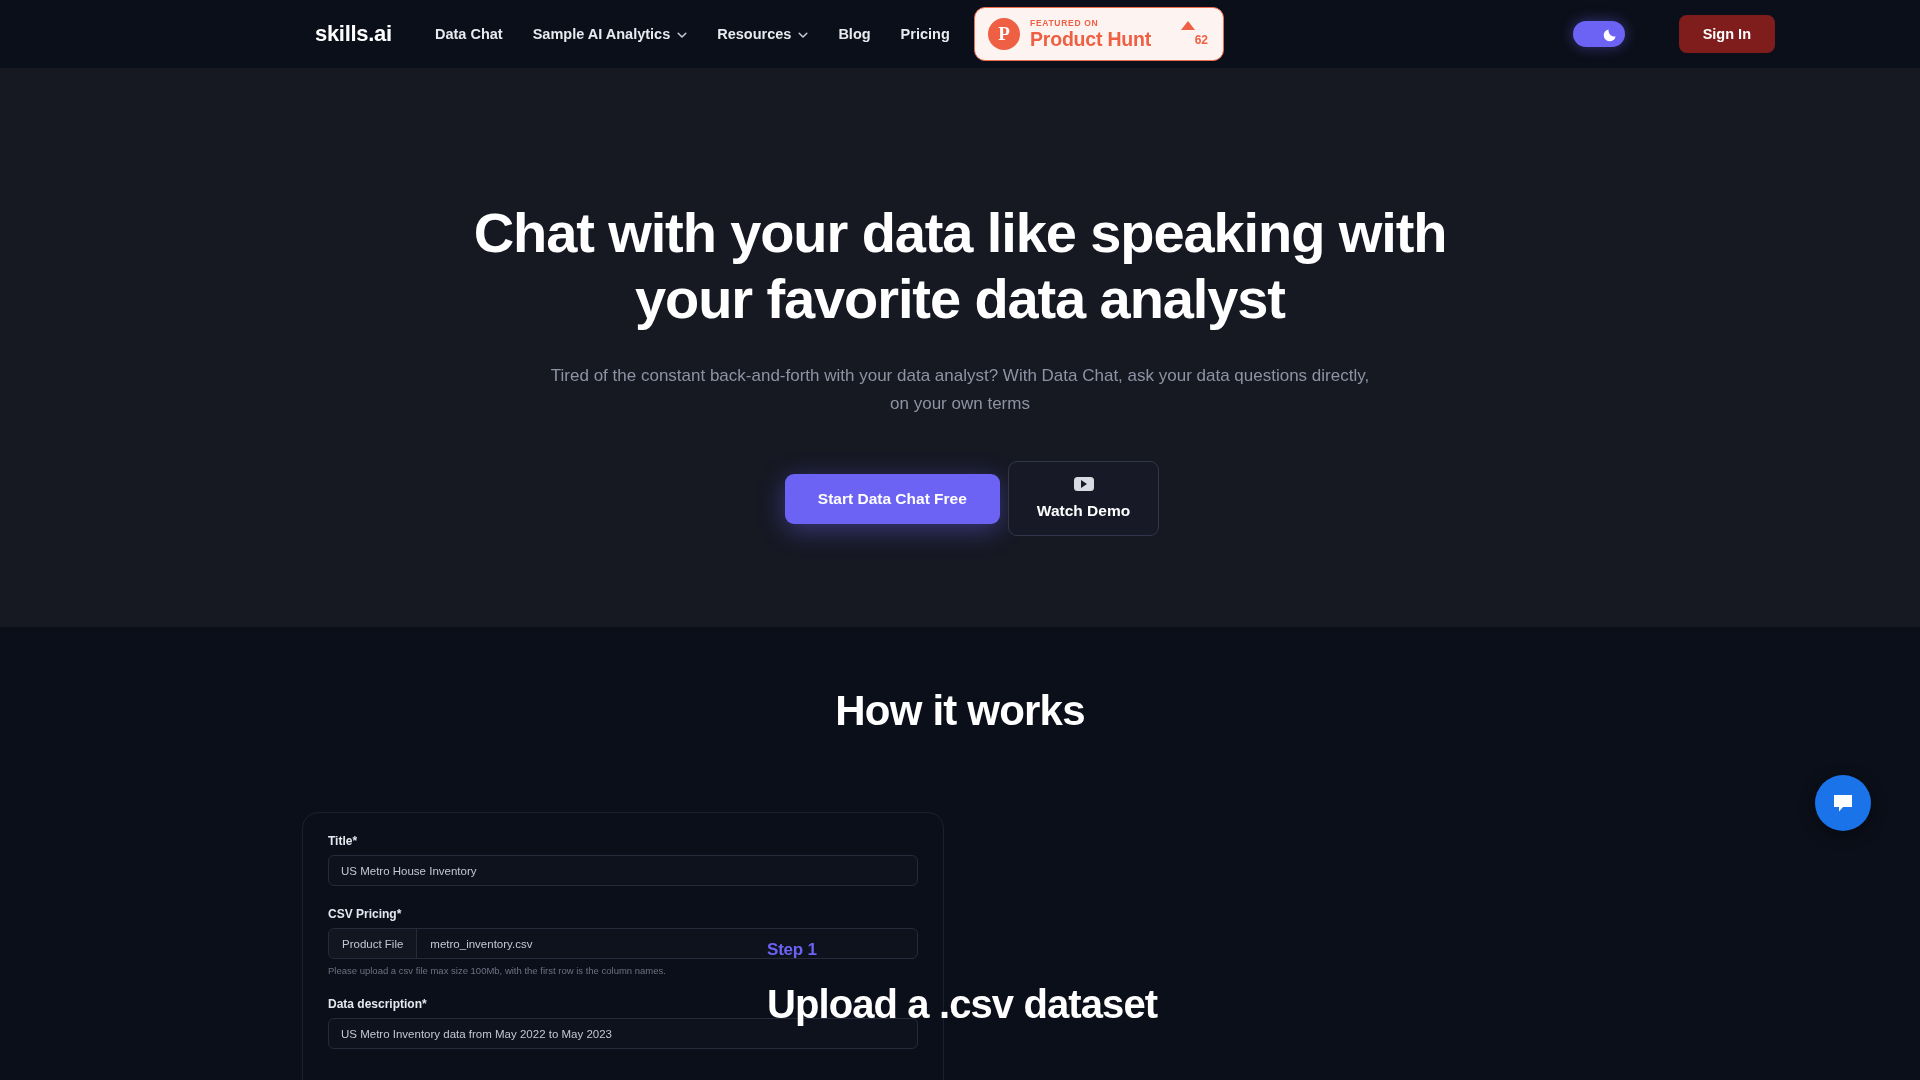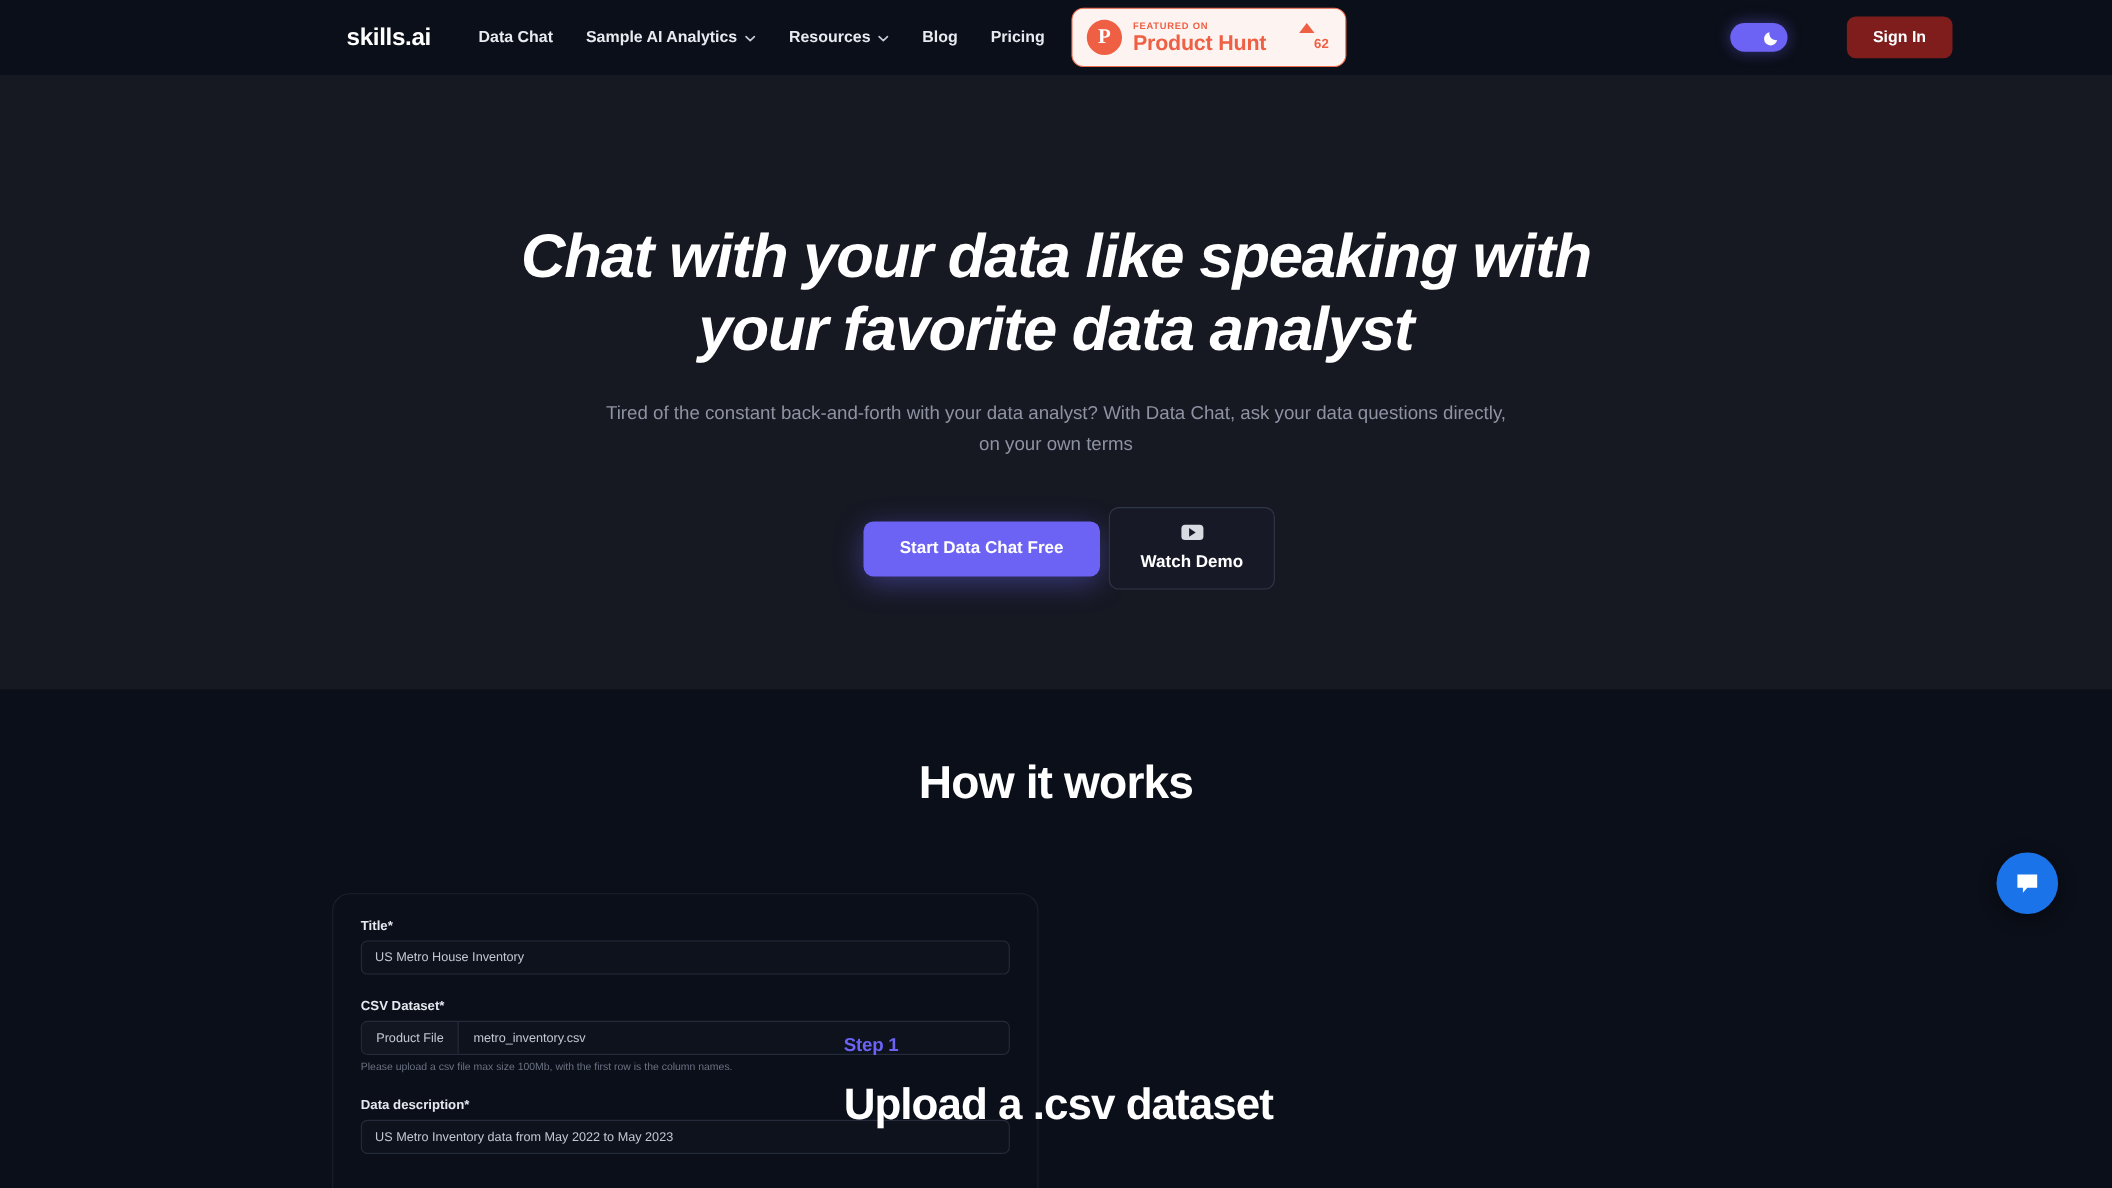--- a/index.html
+++ b/index.html
@@ -109,21 +109,21 @@
   .hero {
     position: absolute; top: 68px; left: 0;
     width: 1920px; height: 559px;
     background: #161822;
     display: flex; flex-direction: column; align-items: center;
   }
   .hero-title {
     margin-top: 132px;
     width: 1000px; text-align: center;
     font-size: 56px; font-weight: 700; color: #ffffff;
-    line-height: 1.18; letter-spacing: -1.1px; font-style: italic;
+    line-height: 1.18; letter-spacing: -1.1px;
   }
   .hero-sub {
     margin-top: 30px;
     width: 830px; text-align: center;
     font-size: 17px; color: #8e93a3;
     line-height: 1.62;
   }
   .hero-cta {
     margin-top: 44px;
     display: flex; align-items: center; gap: 8px; padding-left: 24px;
@@ -322,21 +322,21 @@
     <h2 class="works-title">How it works</h2>
 
     <div class="form-card">
 
       <div class="field">
         <div class="field-label">Title*</div>
         <div class="field-input">US Metro House Inventory</div>
       </div>
 
       <div class="field">
-        <div class="field-label">CSV Dataset*</div>
+        <div class="field-label">CSV Pricing*</div>
         <div class="file-input">
           <span class="file-btn">Product File</span>
           <span class="file-name">metro_inventory.csv</span>
         </div>
         <div class="field-hint">Please upload a csv file max size 100Mb, with the first row is the column names.</div>
       </div>
 
       <div class="field">
         <div class="field-label">Data description*</div>
         <div class="field-input">US Metro Inventory data from May 2022 to May 2023</div>

